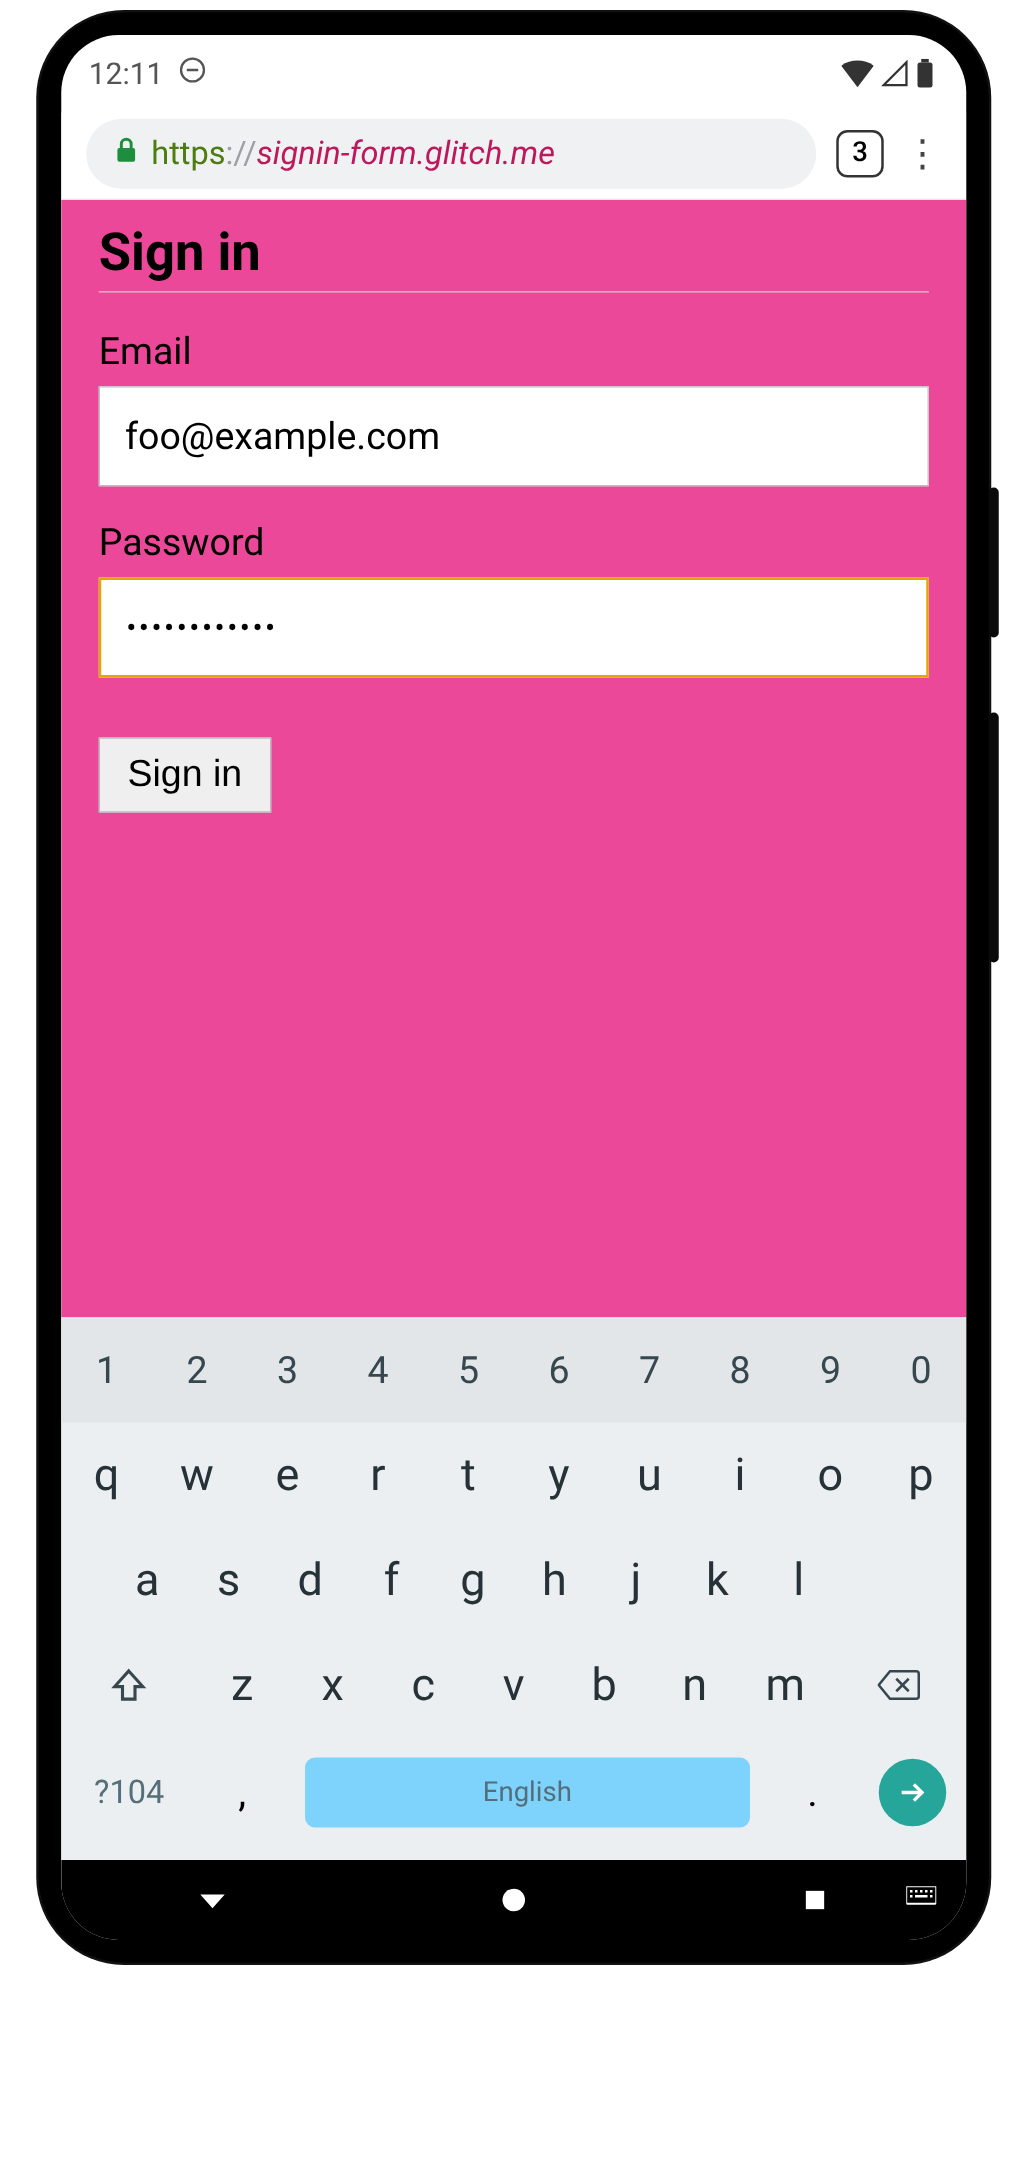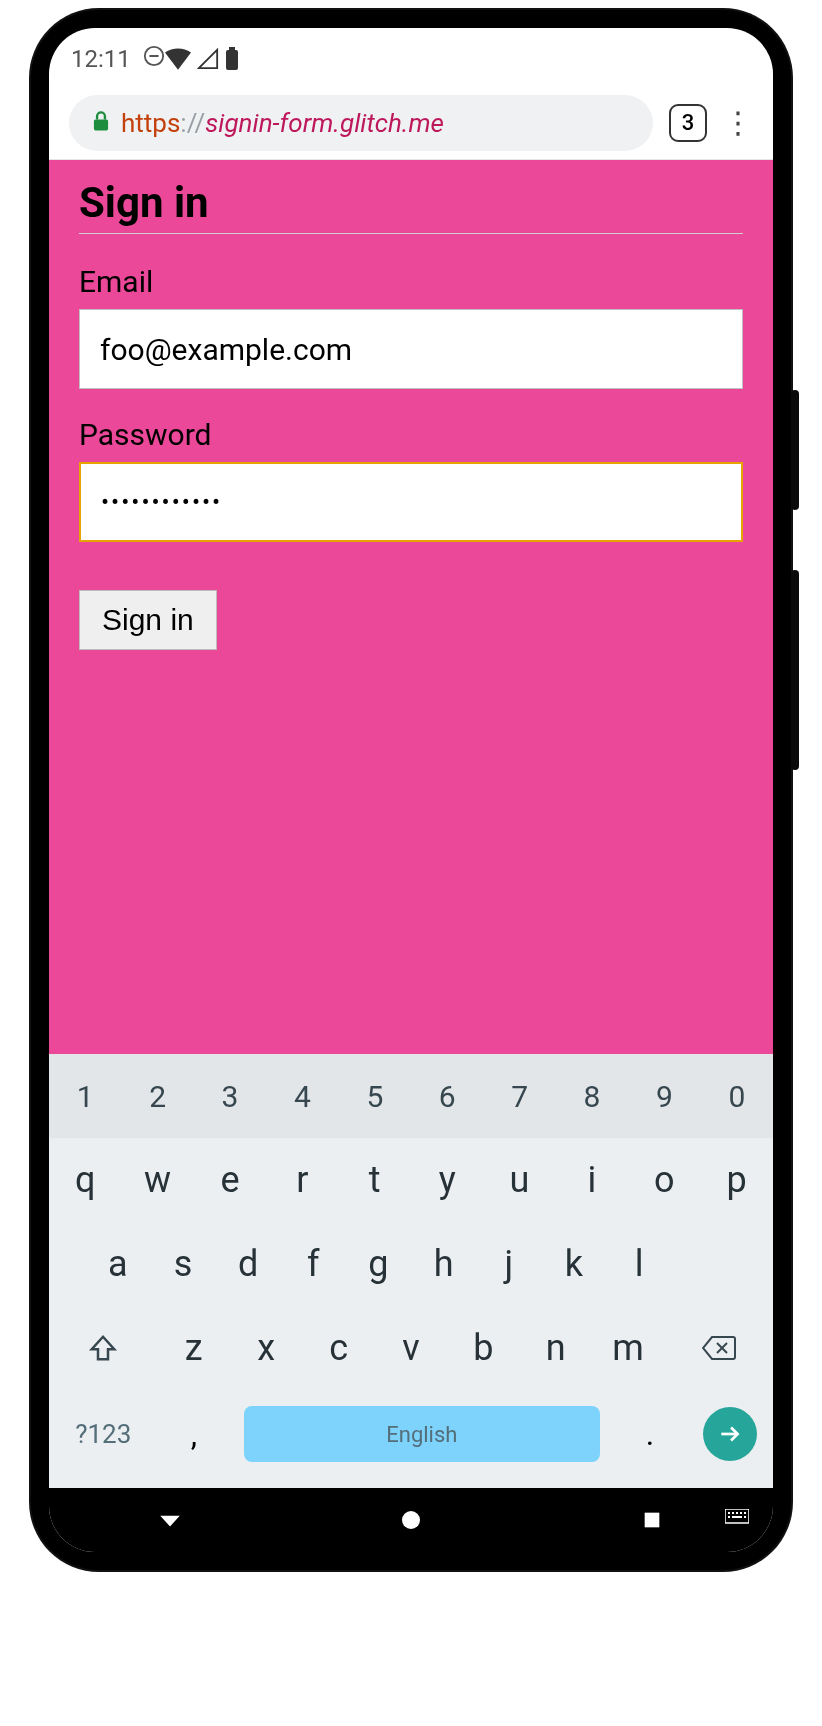--- a/index.html
+++ b/index.html
@@ -37,20 +37,21 @@
     position:relative;
   }
   .earpiece{ position:absolute; top:34px; left:50%; transform:translateX(-50%); width:140px; height:12px; background:#1a1a1a; border-radius:6px;}
   .cam { position:absolute; top:30px; left:120px; width:18px; height:18px; background:#111; border-radius:50%; box-shadow:inset 0 0 0 4px #000; }
 
   
   .statusbar{
     height:62px;
     display:flex;
     align-items:center;
+    justify-content:space-between;
     padding:0 26px 0 22px;
     color:#555;
     font-size:24px;
   }
   .sb-left{display:flex;align-items:center;gap:12px;}
   .sb-right{display:flex;align-items:center;gap:6px;}
   .sb-right svg{display:block;}
 
   
   .urlbar{
@@ -67,21 +68,21 @@
     background:#f0f1f2;
     border-radius:30px;
     height:56px;
     display:flex;
     align-items:center;
     padding:0 22px;
     font-size:26px;
     color:#202124;
   }
   .omnibox .lock{margin-right:10px;color:#1e8e3e;}
-  .scheme{color:#c2410c;}
+  .scheme{color:#4d7c0f;}
   .colon{color:#9aa0a6;}
   .host{color:#be185d;font-style:italic;}
   .tabicon{
     width:38px;height:38px;border:2.5px solid #333;border-radius:9px;
     display:flex;align-items:center;justify-content:center;
     font-size:22px;font-weight:500;
   }
   .menuicon{font-size:30px;letter-spacing:0;color:#444}
 
   
@@ -302,21 +303,21 @@
         <div class="key">m</div>
         <div class="key wide bksp">
           <svg width="34" height="26" viewBox="0 0 34 26" fill="none" stroke="#37474f" stroke-width="2">
               <path d="M10 2 H31 a2 2 0 0 1 2 2 V22 a2 2 0 0 1 -2 2 H10 L1 13 Z"></path>
               <line x1="15" y1="8" x2="25" y2="18"></line>
               <line x1="25" y1="8" x2="15" y2="18"></line>
             </svg>
         </div>
       </div>
       <div class="row row5">
-        <div class="k5">?123</div>
+        <div class="k5">?104</div>
         <div class="punct">,</div>
         <div class="space">English</div>
         <div class="punct">.</div>
         <div class="enter">
           <div class="enter-btn">
             <svg width="26" height="26" viewBox="0 0 24 24" fill="none" stroke="#fff" stroke-width="2.5">
                 <line x1="4" y1="12" x2="18" y2="12"></line>
                 <polyline points="13 6 19 12 13 18"></polyline>
               </svg>
           </div>

